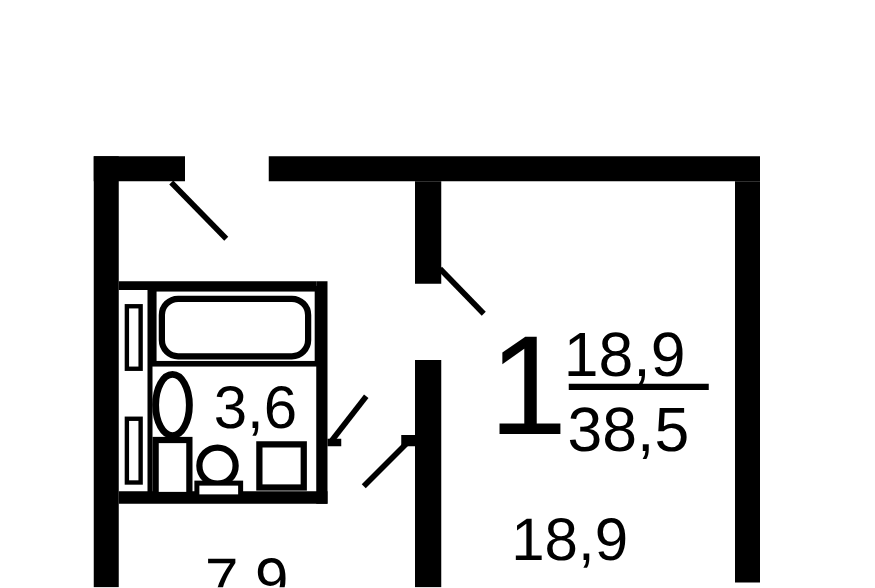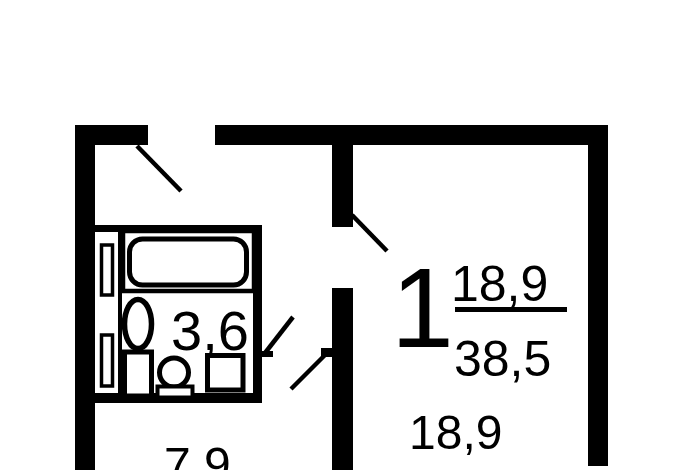--- a/index.html
+++ b/index.html
@@ -5,23 +5,23 @@
   html,body{margin:0;padding:0;background:#fff;}
   .stage{
     position:relative;width:700px;height:470px;background:#ffffff;
     overflow:hidden;font-family:"Liberation Sans",sans-serif;color:#000;
   }
   .stage svg{position:absolute;left:0;top:0;}
   .lbl{position:absolute;line-height:1;white-space:nowrap;color:#000;font-weight:normal;}
   .lbl-room-number{left:391px;top:252px;font-size:113px;}
   .lbl-frac-top{left:451px;top:259px;font-size:50px;}
   .frac-bar{position:absolute;left:455px;top:307px;width:112px;height:5px;background:#000;}
-  .lbl-frac-bottom{left:454px;top:334px;font-size:50px;text-align:center;}
+  .lbl-frac-bottom{left:454px;top:319px;font-size:50px;text-align:center;}
   .lbl-room-area{left:409px;top:409px;font-size:48px;}
-  .lbl-bath-area{left:171px;top:303px;font-size:56px;}
+  .lbl-bath-area{left:171px;top:303px;font-size:48px;}
   .lbl-kitchen-area{left:164px;top:441px;font-size:48px;}
 </style>
 </head>
 <body>
 
 <div class="stage">
 
   <svg width="700" height="470" viewBox="0 0 700 470">
 
     <g fill="#000000">

